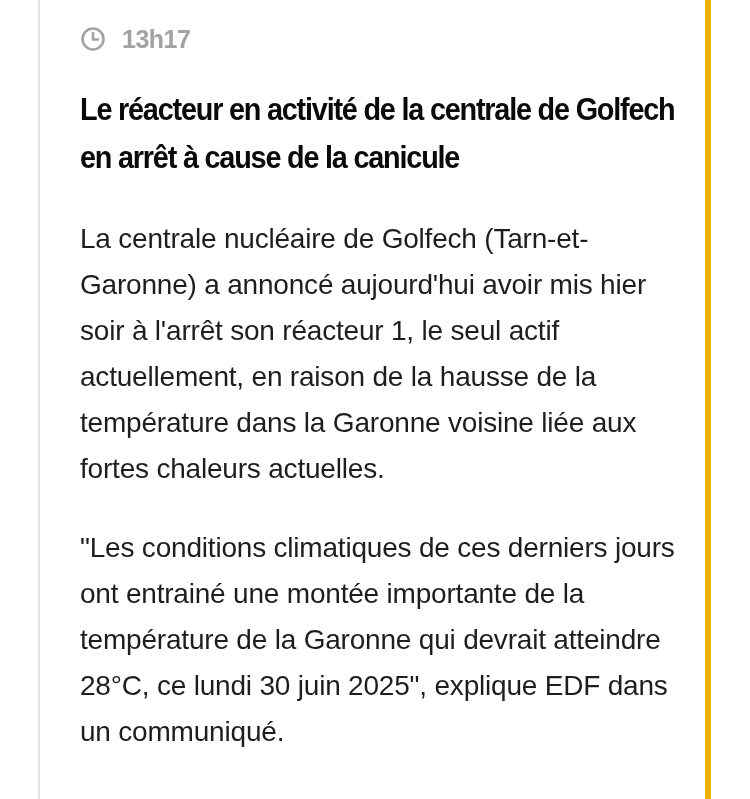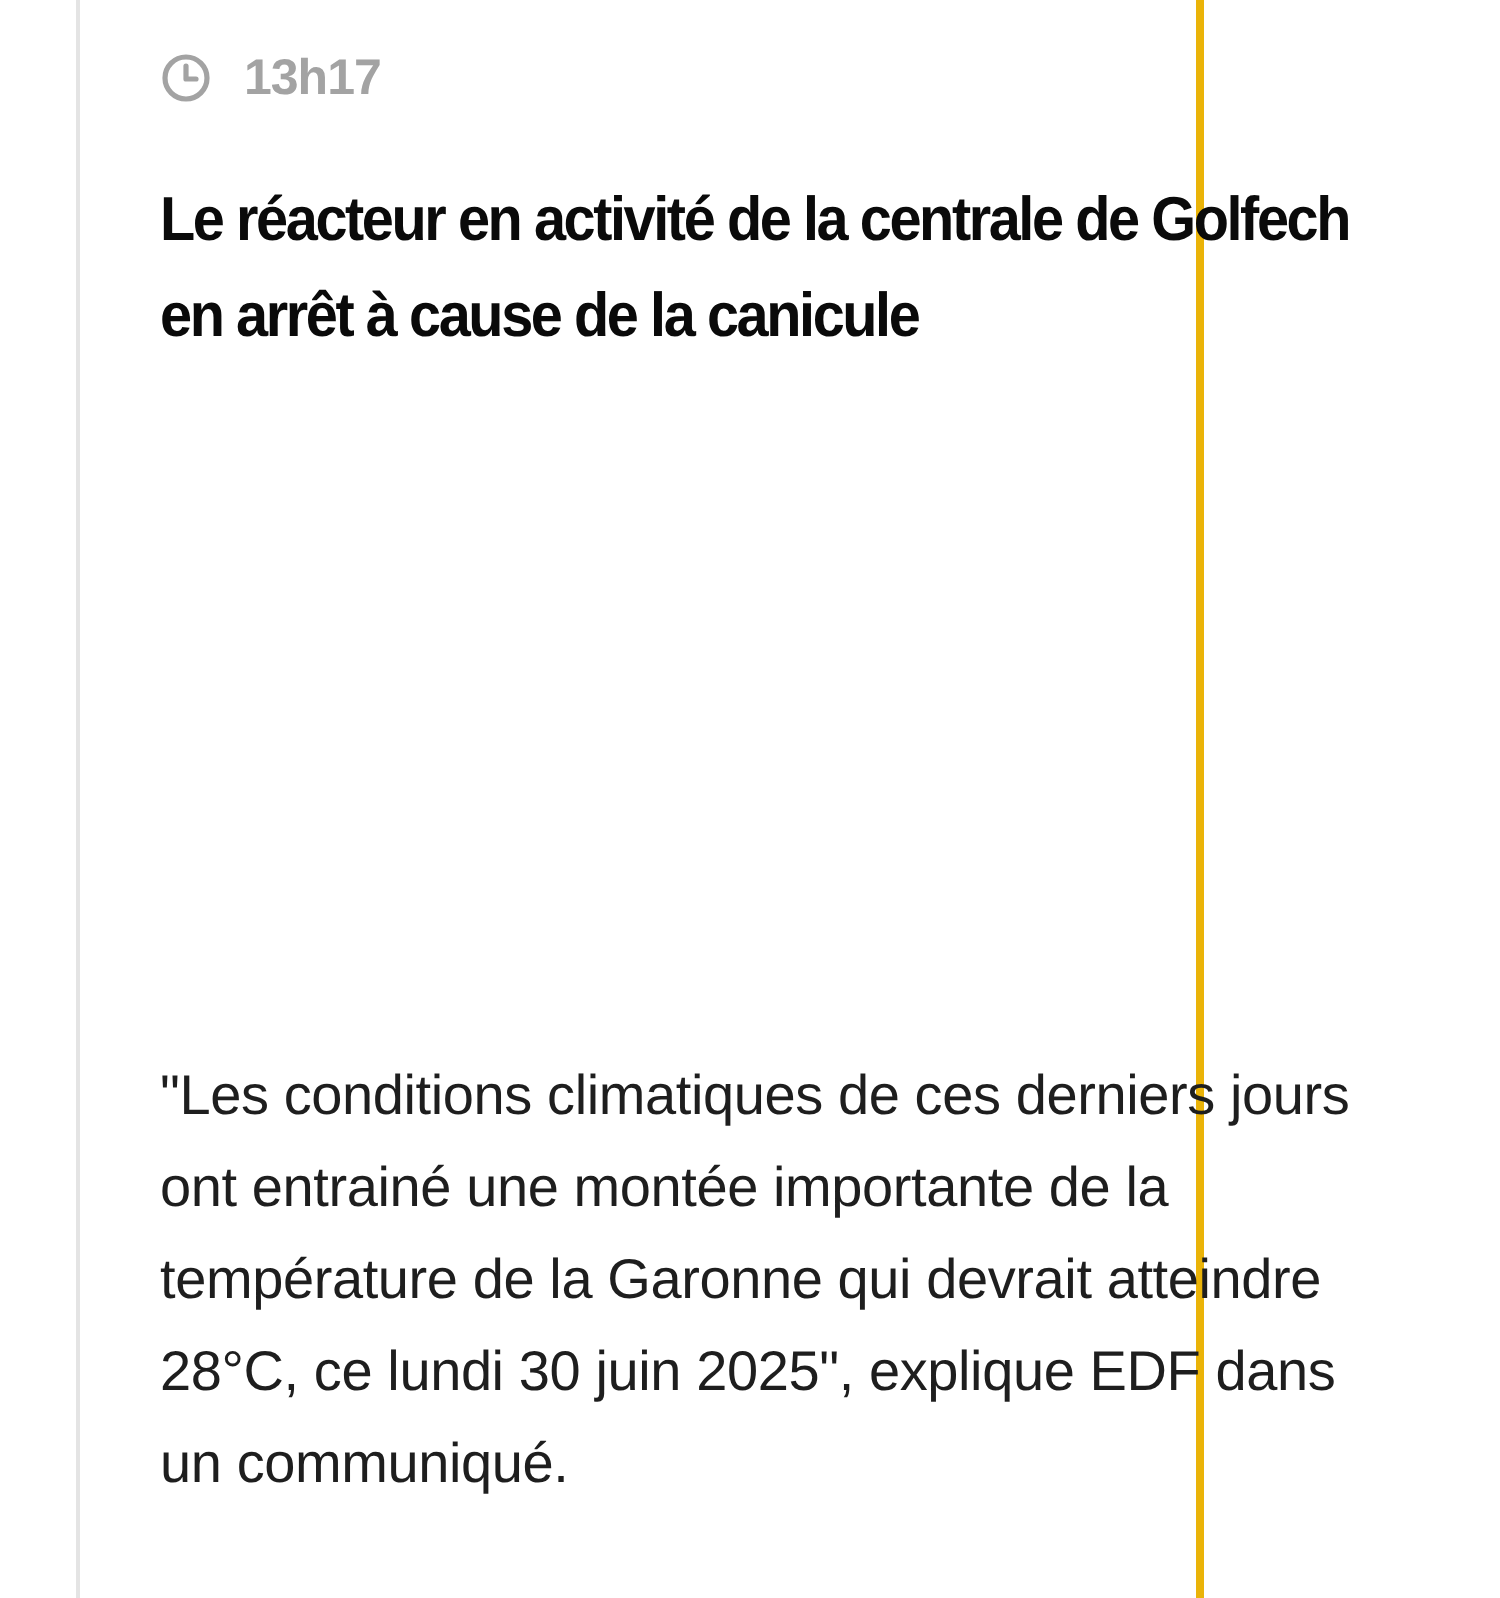--- a/index.html
+++ b/index.html
@@ -7,24 +7,24 @@
       padding: 0;
       background: #ffffff;
       width: 750px;
       height: 799px;
       overflow: hidden;
     }
     .card {
       position: absolute;
       left: 38px;
       top: 0;
-      width: 564px;
+      width: 673px;
       height: 799px;
       border-left: 2px solid #e4e4e4;
-      border-right: 4px solid #eab308;
+      border-right: 6px solid #eab308;
       background: #ffffff;
       box-sizing: border-box;
     }
     .time-row {
       position: absolute;
       left: 40px;
       top: 24px;
       height: 30px;
       display: flex;
       align-items: center;
@@ -81,14 +81,15 @@
       <svg width="26" height="26" viewBox="0 0 26 26">
         <circle cx="13" cy="13" r="10.5" fill="none" stroke="#a3a3a3" stroke-width="2.6"></circle>
         <path d="M13 7 V13.5 H18" fill="none" stroke="#a3a3a3" stroke-width="2.6" stroke-linecap="round" stroke-linejoin="round"></path>
       </svg>
     </span>
     <span class="time-text">13h17</span>
   </div>
 
   <h2 class="headline">Le réacteur en activité de la centrale de Golfech en arrêt à cause de la canicule</h2>
 
+  <p class="body-text para-1">La centrale nucléaire de Golfech (Tarn-et-Garonne) a annoncé aujourd'hui avoir mis hier soir à l'arrêt son réacteur 1, le seul actif actuellement, en raison de la hausse de la température dans la Garonne voisine liée aux fortes chaleurs actuelles.</p>
   <p class="body-text para-2">"Les conditions climatiques de ces derniers jours ont entrainé une montée importante de la température de la Garonne qui devrait atteindre 28°C, ce lundi 30 juin 2025", explique EDF dans un communiqué.</p>
 </div>
 
 </body></html>

